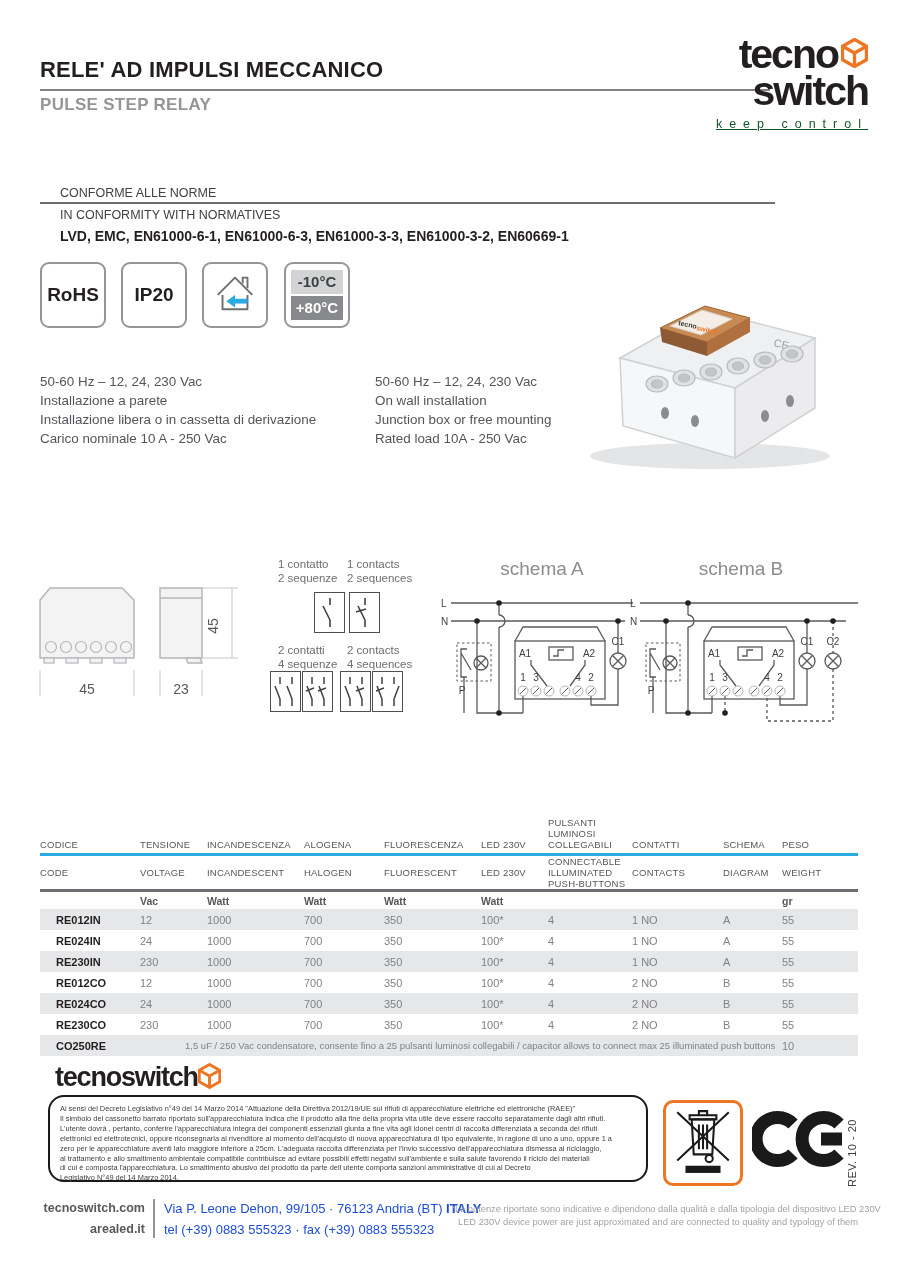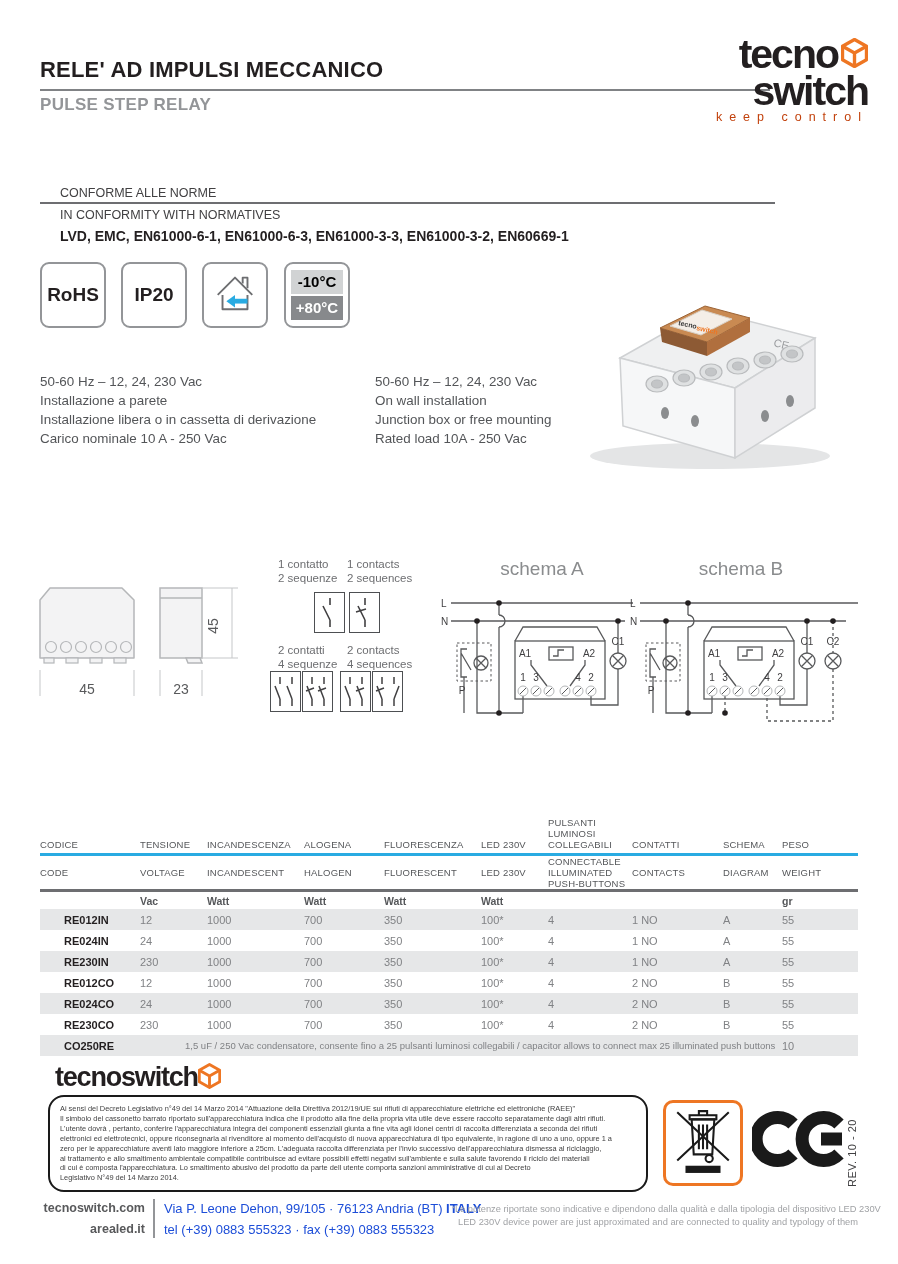--- a/index.html
+++ b/index.html
@@ -8,64 +8,64 @@
   .abs{position:absolute;}
   .pre{white-space:pre-line;}
 
   
   .title{left:40px;top:57px;font-size:22px;font-weight:bold;color:#231f20;letter-spacing:.2px;}
   .title-rule{left:40px;top:89px;width:730px;height:2px;background:#808285;}
   .subtitle{left:40px;top:95px;font-size:17px;font-weight:bold;color:#939598;letter-spacing:.3px;}
   .logo{right:30px;top:36px;text-align:right;}
   .logo-line{display:flex;justify-content:flex-end;align-items:center;gap:3px;
              font-size:41px;font-weight:bold;letter-spacing:-2px;line-height:37px;color:#231f20;}
-  .logo-tagline{font-size:12.5px;letter-spacing:7px;color:#c2410c;}
+  .logo-tagline{margin-top:7px;font-size:12.5px;letter-spacing:7px;color:#14532d;text-decoration:underline;}
 
   
   .conf-it{left:60px;top:186px;font-size:12.5px;color:#414042;}
   .conf-rule{left:40px;top:202px;width:735px;height:2px;background:#6d6e71;}
   .conf-en{left:60px;top:208px;font-size:12.5px;color:#414042;}
   .conf-std{left:60px;top:228px;font-size:14px;font-weight:bold;color:#231f20;}
 
   
   .badge{position:absolute;top:262px;width:62px;height:62px;border:2px solid #939598;border-radius:9px;
          display:flex;align-items:center;justify-content:center;background:#fff;
          font-size:19px;font-weight:600;color:#231f20;}
   .badge.temp{flex-direction:column;gap:2px;}
   .temp-row{width:52px;height:24px;line-height:24px;text-align:center;font-size:15px;font-weight:bold;}
-  .temp-min{background:#d1d3d4;color:#000000;}
+  .temp-min{background:#d1d3d4;color:#404040;}
   .temp-max{background:#87898c;color:#fff;}
 
   
   .spec-col{top:372px;font-size:13.4px;color:#535558;line-height:19px;}
 
   
   .leg-label{font-size:11.5px;color:#6d6e71;line-height:14px;}
   .cbox{position:absolute;width:29px;height:39px;border:1.5px solid #4d4f52;background:#fff;}
 
   
   .dtable{left:40px;top:808px;width:818px;}
   .grid{display:grid;grid-template-columns:100px 67px 97px 80px 97px 67px 84px 91px 59px 1fr;}
   .hrow-it{align-items:end;min-height:42px;padding-bottom:3px;font-size:9.5px;color:#55575a;letter-spacing:.2px;}
   .hrow-en{align-items:center;min-height:30px;font-size:9.5px;color:#55575a;letter-spacing:.2px;}
   .rule-blue{height:3px;background:#29abe2;}
   .rule-dark{height:3px;background:#6d6e71;}
   .urow{align-items:center;min-height:17px;font-size:10.5px;font-weight:600;color:#55575a;}
   .trow{align-items:center;min-height:21px;font-size:11px;color:#808285;}
   .trow.shaded{background:#e6e7e8;}
   .cell{padding-right:4px;overflow:hidden;}
-  .code-cell{font-weight:bold;color:#231f20;padding-left:24px;}
+  .code-cell{font-weight:bold;color:#231f20;padding-left:16px;}
   .span-cell{grid-column:2/10;font-size:9.5px;margin-left:45px;}
   .hcell{padding-right:4px;}
   .ucell{padding-right:4px;}
 
   
   .blogo{left:55px;top:1062px;display:flex;align-items:center;}
   .blogo-text{font-size:27px;font-weight:bold;letter-spacing:-1.2px;color:#231f20;}
-  .legal-box{left:48px;top:1095px;width:600px;height:97px;border:2px solid #1a1a1a;border-radius:16px;
+  .legal-box{left:48px;top:1095px;width:600px;height:87px;border:2px solid #1a1a1a;border-radius:16px;
              padding:7px 10px;box-sizing:border-box;font-size:7.4px;line-height:9.9px;color:#404041;}
   .legal-line{white-space:nowrap;overflow:hidden;}
   .weee-box{left:663px;top:1100px;width:80px;height:86px;border:3px solid #ee7623;border-radius:10px;
             box-sizing:border-box;display:flex;align-items:center;justify-content:center;background:#fff;}
   .rev{left:846px;top:1103px;height:84px;writing-mode:vertical-rl;transform:rotate(180deg);
        font-size:11px;color:#414042;letter-spacing:.5px;}
 
   
   .f-sites{left:0px;top:1198px;width:145px;text-align:right;font-size:12.5px;color:#58595b;line-height:21px;font-weight:bold;}
   .f-div{left:153px;top:1199px;width:2px;height:39px;background:#939598;}

